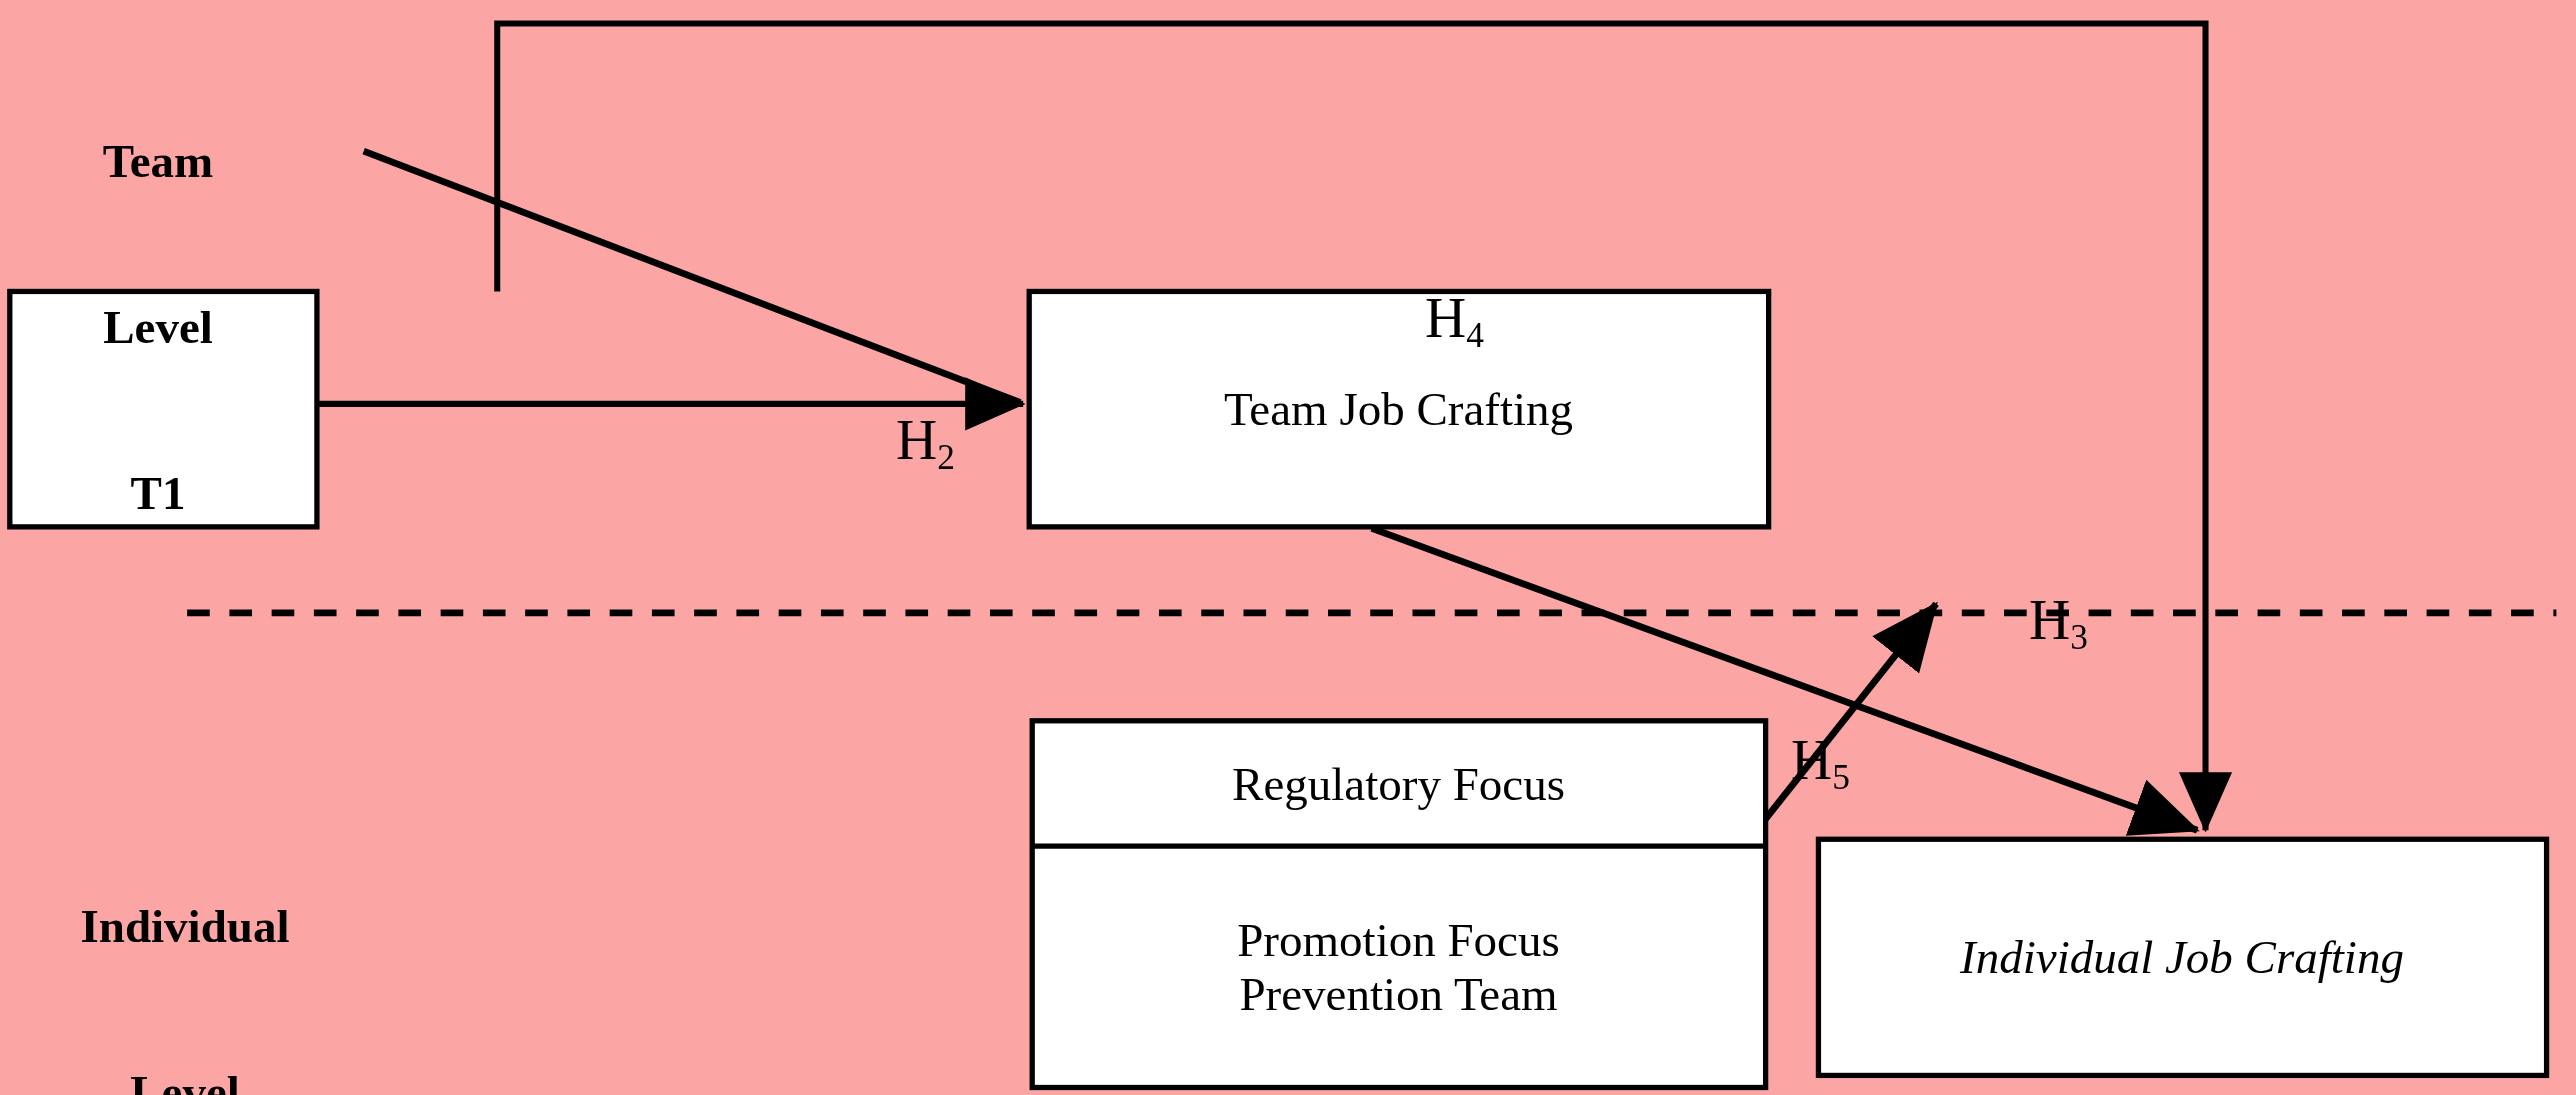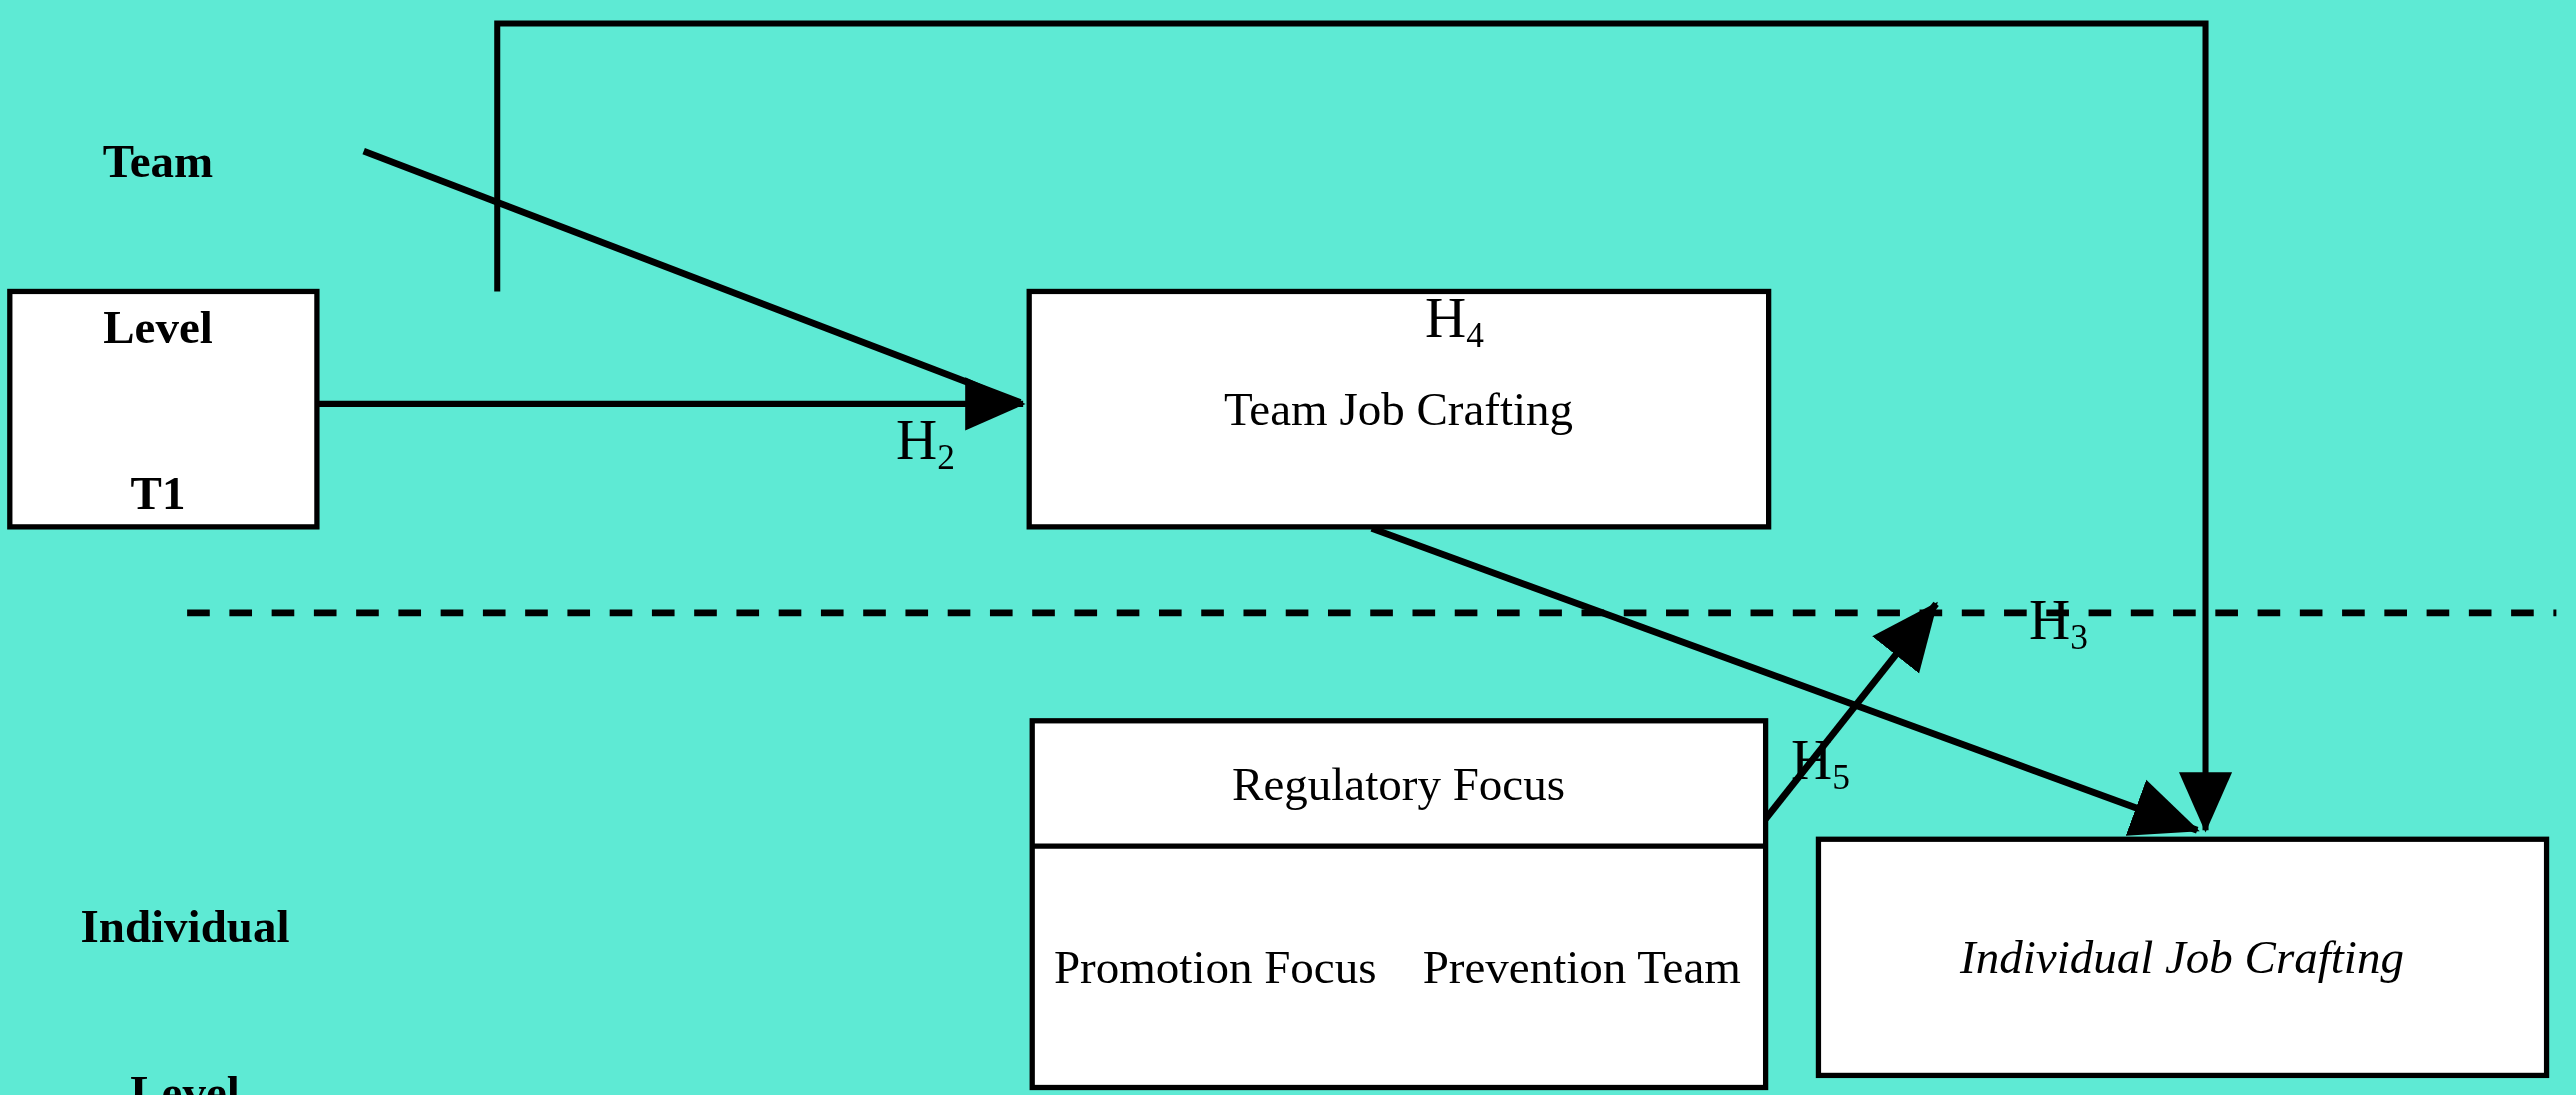--- a/index.html
+++ b/index.html
@@ -4,21 +4,21 @@
 <style>
   html, body {
     margin: 0;
     padding: 0;
     background: #ffffff;
   }
   #stage {
     position: relative;
     width: 2576px;
     height: 1096px;
-    background: #5eead4;
+    background: #fca5a5;
     overflow: hidden;
     font-family: "Liberation Serif", "DejaVu Serif", serif;
   }
   #diagram-svg {
     position: absolute;
     left: 0;
     top: 0;
     width: 2576px;
     height: 1096px;
   }
@@ -101,21 +101,21 @@
 
 
   <div class="boxtext-wrap" style="left:1029px; top:291px; width:739px; height:235px;">
     <span class="box-label">Team Job Crafting</span>
   </div>
 
   <div class="boxtext-wrap" style="left:1032px; top:721px; width:733px; height:125px;">
     <span class="box-label">Regulatory Focus</span>
   </div>
 
-  <div class="boxtext-wrap" style="left:1032px; top:846px; width:733px; height:241px; flex-direction:row;">
+  <div class="boxtext-wrap" style="left:1032px; top:846px; width:733px; height:241px; flex-direction:column;">
     <span class="box-label">Promotion Focus</span>
     <span class="box-label">Prevention Team</span>
   </div>
 
   <div class="boxtext-wrap" style="left:1818px; top:839px; width:728px; height:236px;font-style:italic;">
     <span class="box-label">Individual Job Crafting</span>
   </div>
 
 
   <div class="lbl hyp" style="left:839px; top:339px;">

